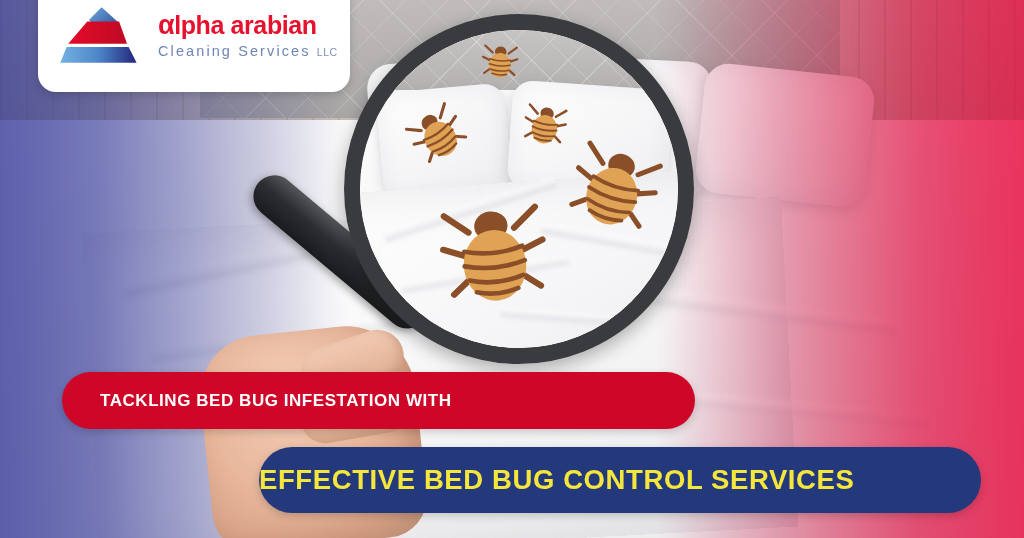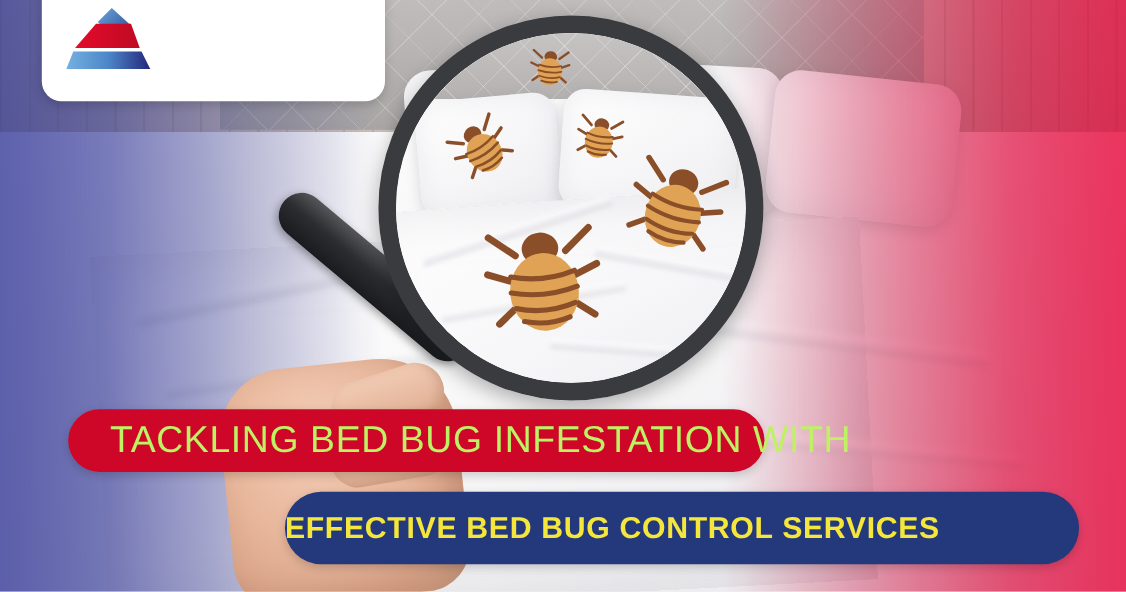--- a/index.html
+++ b/index.html
@@ -184,21 +184,21 @@
     position:absolute;display:flex;align-items:center;
     border-radius:34px;box-sizing:border-box;
   }
   .banner-red{
     left:62px;top:372px;width:633px;height:57px;
     background:#ce0728;
     padding-left:38px;
     box-shadow:0 3px 9px rgba(0,0,0,.18);
   }
   .banner-red .txt{
-    color:#bef264;font-size:34px;font-weight:normal;letter-spacing:.55px;
+    color:#ffffff;font-size:17px;font-weight:bold;letter-spacing:.55px;
     white-space:nowrap;
   }
   .banner-blue{
     left:259px;top:447px;width:722px;height:66px;
     background:#24397c;
     box-shadow:0 3px 9px rgba(0,0,0,.18);
   }
   .banner-blue .txt{
     color:#f5e63c;font-size:27.5px;font-weight:bold;letter-spacing:.6px;
     white-space:nowrap;
@@ -366,20 +366,24 @@
         <linearGradient id="gBot" x1="0" y1="0" x2="1" y2="0">
           <stop offset="0" stop-color="#74b1e0"></stop>
             <stop offset="0.5" stop-color="#4d86c8"></stop>
             <stop offset="1" stop-color="#23267c"></stop>
         </linearGradient>
       </defs>
       <path d="M52 4 L74 24 L58 40 L36 20 Z" fill="url(#gTop)"></path>
       <path d="M34 22 L74 22 L84 50 L10 50 Z" fill="url(#gMid)"></path>
       <path d="M8 54 L86 54 L96 74 L0 74 Z" fill="url(#gBot)"></path>
     </svg>
+    <div class="logo-text">
+      <div class="logo-title"><span class="alpha">α</span><span>lpha arabian</span></div>
+      <div class="logo-sub"><span>Cleaning Services</span> <span class="llc">LLC</span></div>
+    </div>
   </div>
 
   <div class="banner banner-red">
     <span class="txt">TACKLING BED BUG INFESTATION WITH</span>
   </div>
 
   <div class="banner banner-blue">
     <span class="txt">EFFECTIVE BED BUG CONTROL SERVICES</span>
   </div>
 

